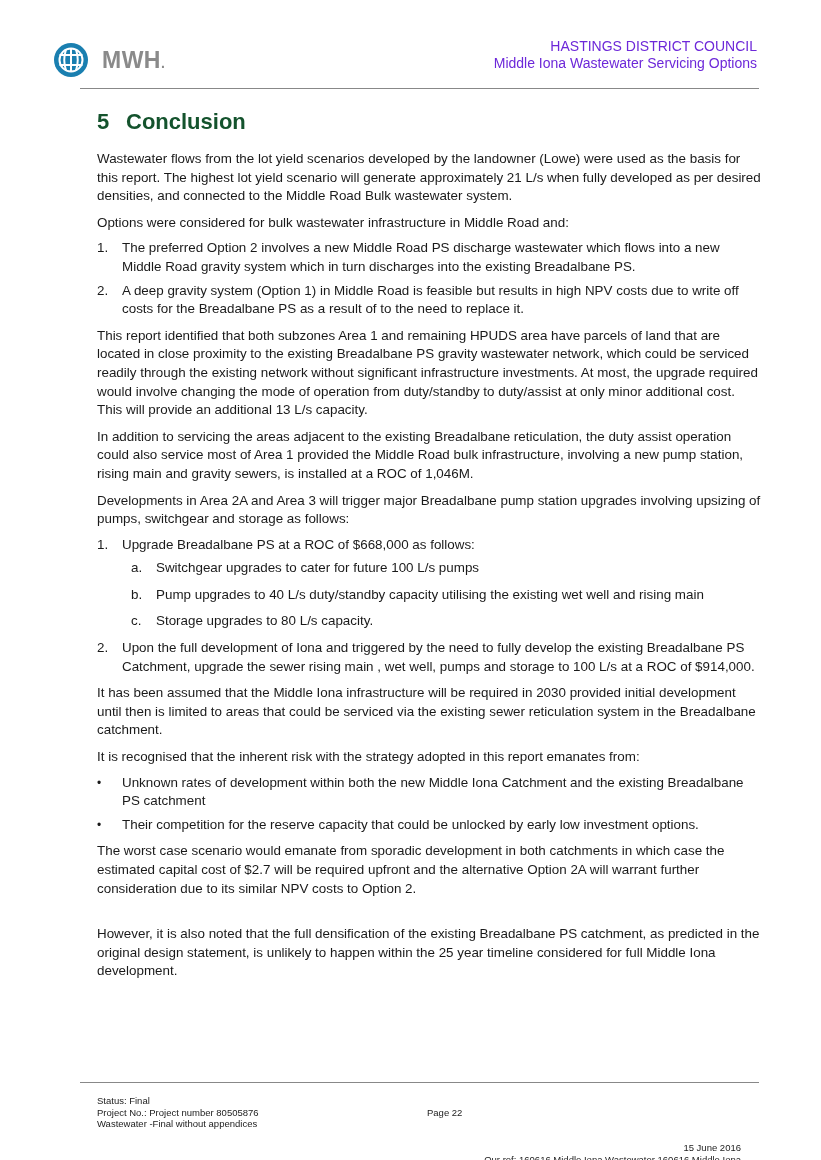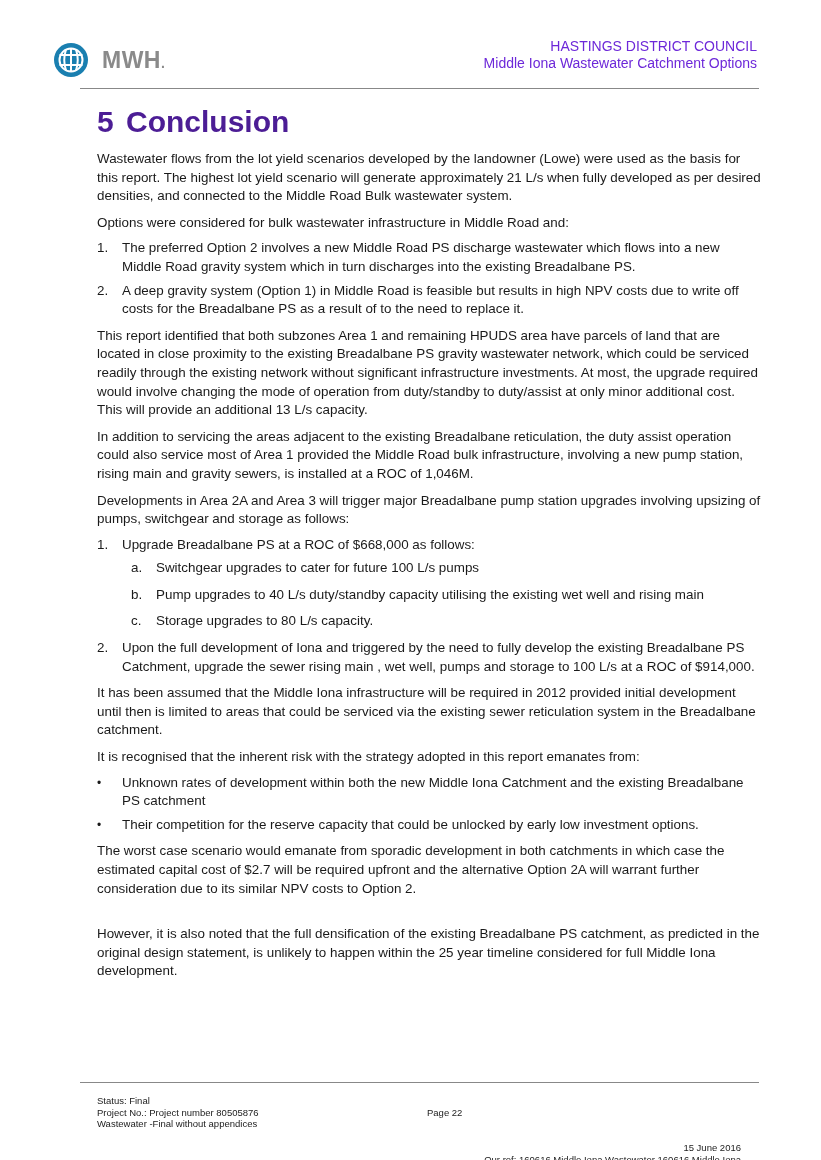--- a/index.html
+++ b/index.html
@@ -8,21 +8,21 @@
       font-family: "Liberation Sans", sans-serif; color: #1a1a1a;
     }
     .logo { position: absolute; left: 53px; top: 42px; display: flex; align-items: center; }
     .logo-globe { width: 36px; height: 36px; }
     .logo-text { margin-left: 13px; font-size: 23px; font-weight: bold; color: #8a8a8a; letter-spacing: 0.5px; }
     .logo-text .dot { color: #8a8a8a; font-size: 14px; }
     .header-right { position: absolute; right: 64px; top: 38px; text-align: right; font-size: 14px; line-height: 17px; color: #6d28d9; }
     .header-rule { position: absolute; left: 80px; right: 62px; top: 88px; border-top: 1px solid #888; }
 
     .content { position: absolute; left: 97px; top: 104px; width: 665px; font-size: 13.4px; line-height: 18.6px; }
-    h1 { margin: 0 0 10px 0; font-size: 30px; font-weight: bold; line-height: 36px; color: #4c1d95; }
+    h1 { margin: 0 0 10px 0; font-size: 22px; font-weight: bold; line-height: 36px; color: #14532d; }
     h1 .num { display: inline-block; width: 29px; }
     p { margin: 8px 0 7px 0; }
     .ol { margin: 0 0 6px 0; }
     .li { display: flex; margin-bottom: 5px; }
     .li .mk { width: 25px; flex: none; }
     .li .tx { flex: 1; }
     .sub { margin: 4px 0 0 0; }
     .sub .li { margin-left: 34px; margin-bottom: 8px; }
     .sub .mk { width: 25px; }
     .bul .mk { width: 25px; font-size: 12px; }
@@ -45,21 +45,21 @@
     <line x1="6.5" y1="23" x2="29.5" y2="23" stroke="#fff" stroke-width="2"></line>
     <line x1="18" y1="6.5" x2="18" y2="29.5" stroke="#fff" stroke-width="2"></line>
     <path d="M13 7.5 Q9.5 18 13 28.5" fill="none" stroke="#fff" stroke-width="2"></path>
     <path d="M23 7.5 Q26.5 18 23 28.5" fill="none" stroke="#fff" stroke-width="2"></path>
   </svg>
   <span class="logo-text"><span>MWH</span><span class="dot">.</span></span>
 </div>
 
 <div class="header-right">
   <div>HASTINGS DISTRICT COUNCIL</div>
-  <div>Middle Iona Wastewater Catchment Options</div>
+  <div>Middle Iona Wastewater Servicing Options</div>
 </div>
 <div class="header-rule"></div>
 
 <div class="content">
   <h1><span class="num">5</span><span>Conclusion</span></h1>
 
   <p>Wastewater flows from the lot yield scenarios developed by the landowner (Lowe) were used as the basis for this report. The highest lot yield scenario will generate approximately 21 L/s when fully developed as per desired densities, and connected to the Middle Road Bulk wastewater system.</p>
   <p>Options were considered for bulk wastewater infrastructure in Middle Road and:</p>
 
   <div class="ol">
@@ -97,21 +97,21 @@
           <span class="mk">c.</span>
           <span class="tx">Storage upgrades to 80 L/s capacity.</span>
         </div>
     </div>
     <div class="li">
         <span class="mk">2.</span>
         <span class="tx">Upon the full development of Iona and triggered by the need to fully develop the existing Breadalbane PS Catchment, upgrade the sewer rising main , wet well, pumps and storage to 100 L/s at a ROC of $914,000.</span>
       </div>
   </div>
 
-  <p>It has been assumed that the Middle Iona infrastructure will be required in 2012 provided initial development until then is limited to areas that could be serviced via the existing sewer reticulation system in the Breadalbane catchment.</p>
+  <p>It has been assumed that the Middle Iona infrastructure will be required in 2030 provided initial development until then is limited to areas that could be serviced via the existing sewer reticulation system in the Breadalbane catchment.</p>
   <p>It is recognised that the inherent risk with the strategy adopted in this report emanates from:</p>
 
   <div class="ol bul">
     <div class="li">
         <span class="mk">•</span>
         <span class="tx">Unknown rates of development within both the new Middle Iona Catchment and the existing Breadalbane PS catchment</span>
       </div>
     <div class="li">
         <span class="mk">•</span>
         <span class="tx">Their competition for the reserve capacity that could be unlocked by early low investment options.</span>

